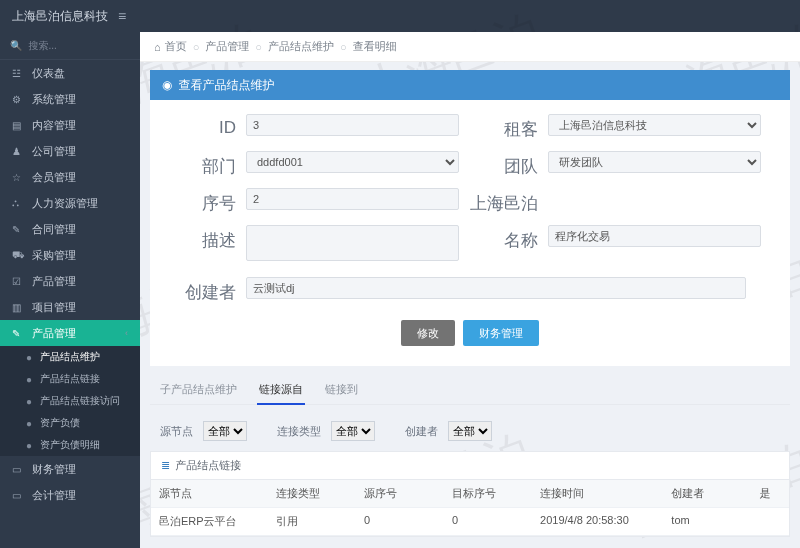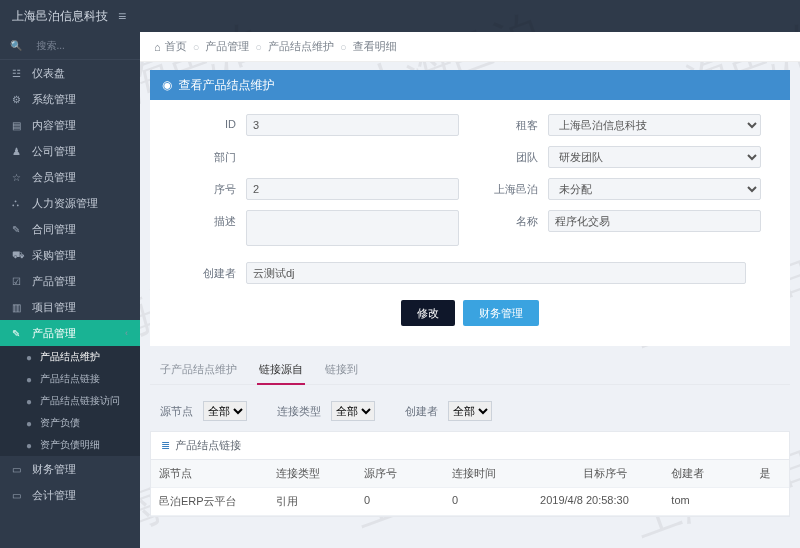--- a/index.html
+++ b/index.html
@@ -19,31 +19,31 @@
 .sb-sub .sb-subitem .dot{width:10px;display:inline-block;color:#7f8a9a;margin-right:4px}
 .sb-sub .sb-subitem.on{color:#fff}
 .main{position:absolute;left:140px;top:32px;right:0;bottom:0;overflow:auto}
 .breadcrumb{height:30px;background:#fff;display:flex;align-items:center;padding:0 14px;font-size:11px;color:#7a828c;border-bottom:1px solid #eee}
 .breadcrumb .sep{margin:0 6px;color:#c0c6cc}
 .panel-head{background:#3f8dcf;color:#fff;height:30px;display:flex;align-items:center;padding:0 12px;font-size:12px;margin:8px 10px 0}
 .panel-head .pi{margin-right:6px}
 .panel{background:#fff;margin:0 10px 10px;padding:14px 18px}
 .frow{display:flex;margin-bottom:10px}
 .fcol{flex:1;display:flex;align-items:flex-start}
-.flabel{width:78px;text-align:right;color:#6a7380;font-size:11px;padding-right:10px;padding-top:4px}
+.flabel{width:78px;text-align:right;color:#6a7380;font-size:17px;padding-right:10px;padding-top:4px}
 .fval{flex:1}
 .inp,.sel,.ta{width:95%;border:1px solid #d9dde3;background:#f3f5f8;height:22px;padding:0 6px;font-size:11px;color:#555;border-radius:2px}
 .ta{height:36px;padding:4px 6px;resize:none}
 .btnbar{display:flex;justify-content:center;gap:8px;margin:16px 0 6px}
 .btn{height:26px;padding:0 16px;border:none;color:#fff;font-size:11px;border-radius:2px;cursor:pointer}
-.btn.purple{background:#0f172a}
+.btn.purple{background:#737373}
 .btn.blue{background:#3aa3e0}
 .tabs{margin:10px 10px 0;display:flex;gap:18px;font-size:11px;color:#8a919b;padding:0 8px;border-bottom:1px solid #e6e9ee}
 .tab{padding:6px 2px;cursor:pointer}
-.tab.active{color:#333;border-bottom:2px solid #be185d;margin-bottom:-1px}
+.tab.active{color:#333;border-bottom:2px solid #1d4ed8;margin-bottom:-1px}
 .filterbar{display:flex;align-items:center;gap:10px;margin:10px 10px 0;padding:6px 10px;font-size:11px}
 .filterbar .fl{color:#6a7380}
 .filterbar select{height:20px;font-size:11px;border:1px solid #ccd2da}
 .subhead{margin:4px 10px 0;padding:6px 10px;background:#fff;border:1px solid #e6e9ee;font-size:11px;color:#5f6771;display:flex;align-items:center}
 .subhead .pi{margin-right:5px;color:#3a7fbf}
 .table{margin:0 10px 10px;background:#fff;border:1px solid #e6e9ee;border-top:none}
 .trow{display:flex}
 .thead{background:#f6f8fa;font-size:11px;color:#6a7380}
 .tcell{padding:6px 8px;border-bottom:1px solid #eef1f5;flex:1;font-size:11px;color:#555}
 .tcell.c1{flex:1.4}.tcell.c5{flex:1.6}
@@ -63,21 +63,21 @@
 <div class="watermark" style="left:630px;top:460px">上海邑泊</div>
 
 <div class="topbar">
   <span>上海邑泊信息科技</span>
   <span class="ham">≡</span>
 </div>
 
 <div class="sidebar">
   <div class="sb-search">
     <span>🔍</span>
-    <span style="margin-left:14px">搜索...</span>
+    <span style="margin-left:6px">搜索...</span>
   </div>
   <div id="sb-items">
       <div class="sb-item">
         <span class="ico">☳</span>
         <span>仪表盘</span>
       </div>
       <div class="sb-item">
         <span class="ico">⚙</span>
         <span>系统管理</span>
       </div>
@@ -175,34 +175,34 @@
         <div class="fval"><input class="inp" value="3" style=""></div>
       </div>
       <div class="fcol">
         <div class="flabel">租客</div>
         <div class="fval"><select class="sel"><option>上海邑泊信息科技</option></select></div>
       </div>
     </div>
     <div class="frow">
       <div class="fcol">
         <div class="flabel">部门</div>
+        <div class="fval"><select class="sel"><option>dddfd001</option></select></div>
       </div>
       <div class="fcol">
         <div class="flabel">团队</div>
         <div class="fval"><select class="sel"><option>研发团队</option></select></div>
       </div>
     </div>
     <div class="frow">
       <div class="fcol">
         <div class="flabel">序号</div>
         <div class="fval"><input class="inp" value="2" style=""></div>
       </div>
       <div class="fcol">
         <div class="flabel">上海邑泊</div>
-        <div class="fval"><select class="sel"><option>未分配</option></select></div>
       </div>
     </div>
     <div class="frow">
       <div class="fcol">
         <div class="flabel">描述</div>
         <div class="fval"><textarea class="ta" style=""></textarea></div>
       </div>
       <div class="fcol">
         <div class="flabel">名称</div>
         <div class="fval"><input class="inp" value="程序化交易" style=""></div>
@@ -238,22 +238,22 @@
   <div class="subhead">
     <span class="pi">≣</span>
     <span>产品结点链接</span>
   </div>
 
   <div class="table">
     <div class="trow thead">
       <div class="tcell c1">源节点</div>
       <div class="tcell">连接类型</div>
       <div class="tcell">源序号</div>
+      <div class="tcell">目标序号</div>
       <div class="tcell c5">连接时间</div>
-      <div class="tcell">目标序号</div>
       <div class="tcell">创建者</div>
       <div class="tcell" style="flex:0.3">是</div>
     </div>
     <div class="trow">
       <div class="tcell c1">邑泊ERP云平台</div>
       <div class="tcell">引用</div>
       <div class="tcell">0</div>
       <div class="tcell">0</div>
       <div class="tcell c5">2019/4/8 20:58:30</div>
       <div class="tcell">tom</div>

